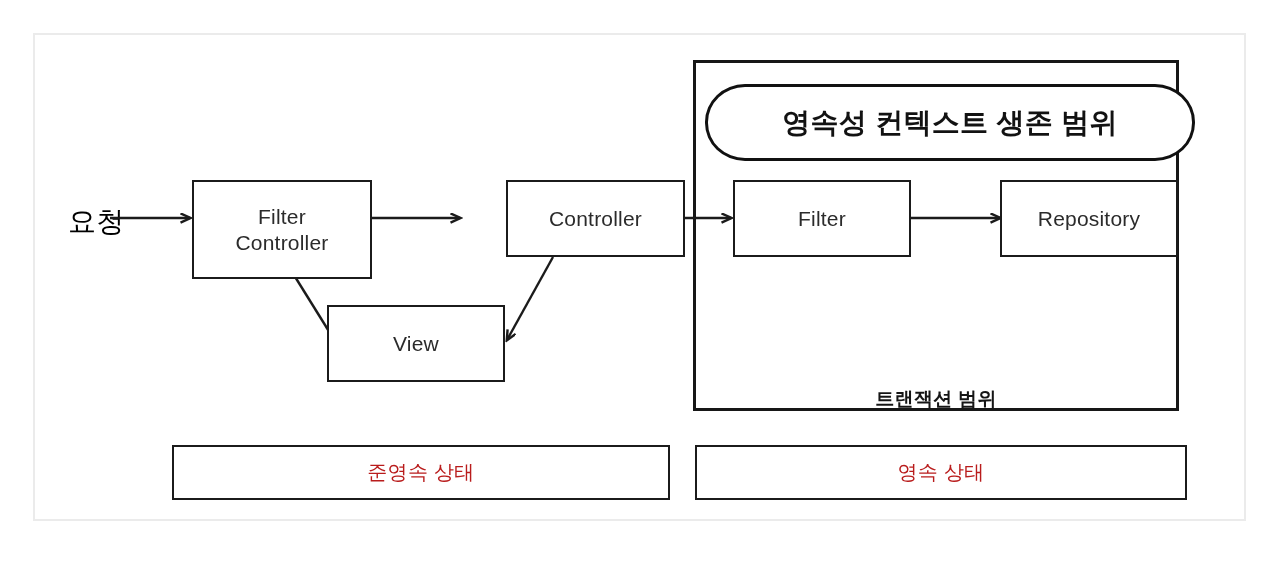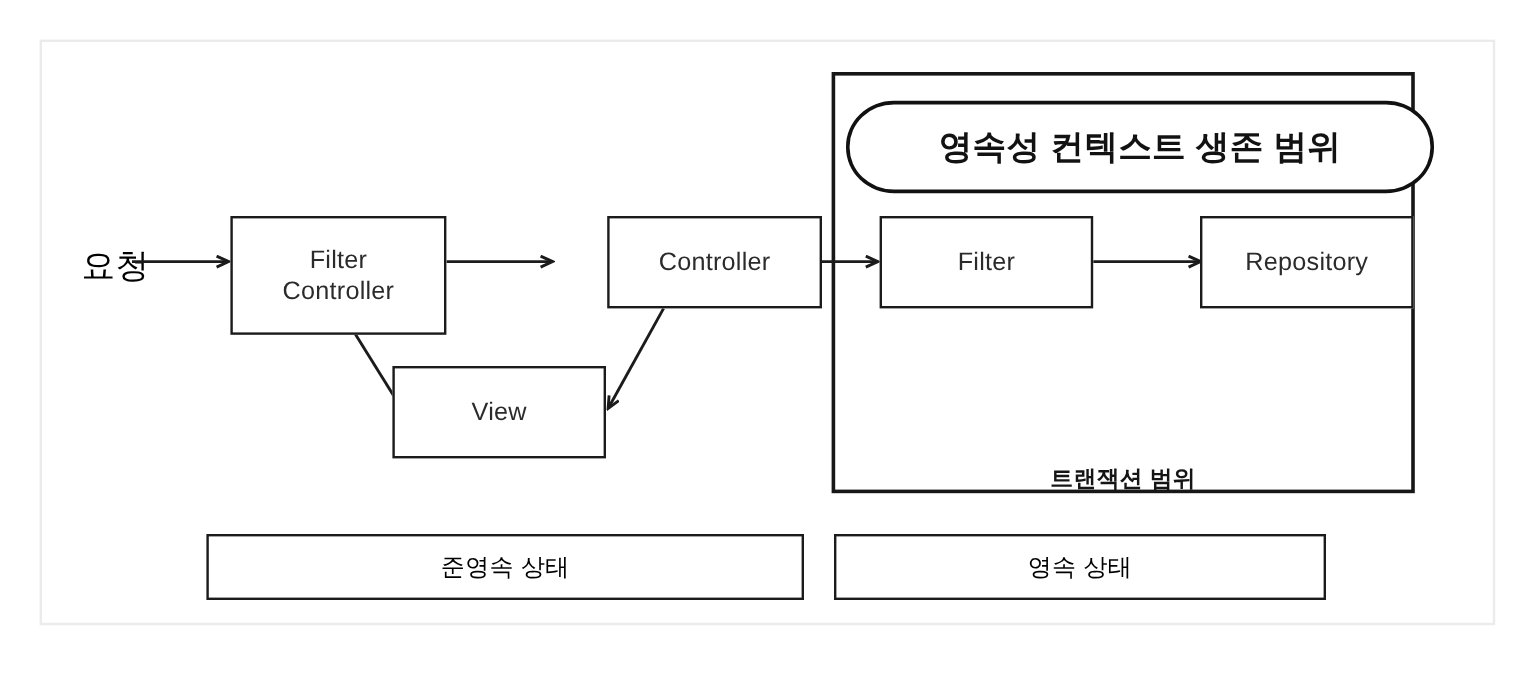--- a/index.html
+++ b/index.html
@@ -97,21 +97,21 @@
   .state-bar {
     position: absolute;
     box-sizing: border-box;
     border: 2px solid #1b1b1b;
     background: #ffffff;
     display: flex;
     align-items: center;
     justify-content: center;
     font-size: 20px;
     font-weight: 400;
-    color: #000000;
+    color: #b91c1c;
     letter-spacing: 0.3px;
   }
   
   .req-label {
     position: absolute;
     left: 68px;
     top: 203px;
     font-size: 28px;
     color: #000000;
     letter-spacing: 0.3px;
@@ -193,17 +193,17 @@
   <div class="box" style="left:1000px; top:180px; width:178px; height:77px;">
     <div class="label-lines">
       <span>Repository</span>
     </div>
   </div>
 
   <div class="state-bar" style="left:172px; top:445px; width:498px; height:55px;">
     <span>준영속 상태</span>
   </div>
 
-  <div class="state-bar" style="left:695px; top:445px; width:410px; height:55px;">
+  <div class="state-bar" style="left:695px; top:445px; width:492px; height:55px;">
     <span>영속 상태</span>
   </div>
 
 </div>
 
 </body></html>

